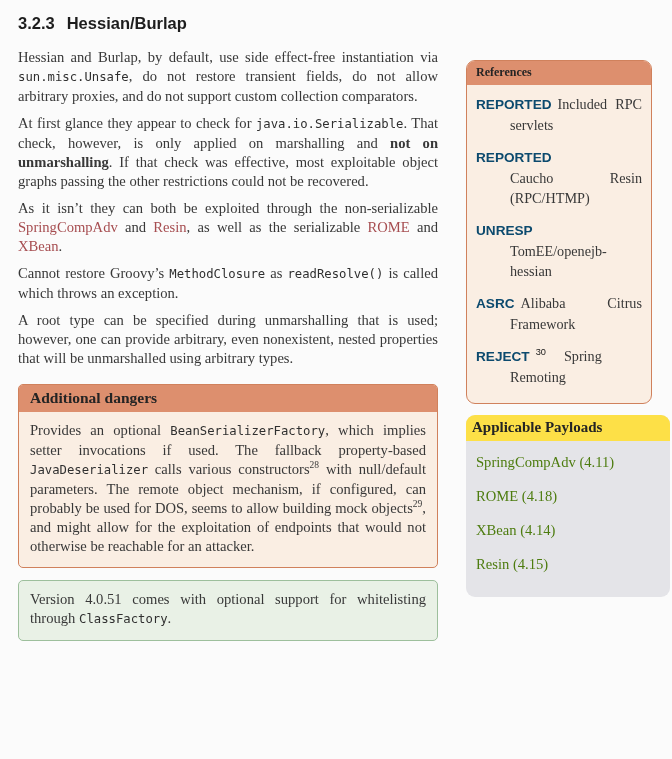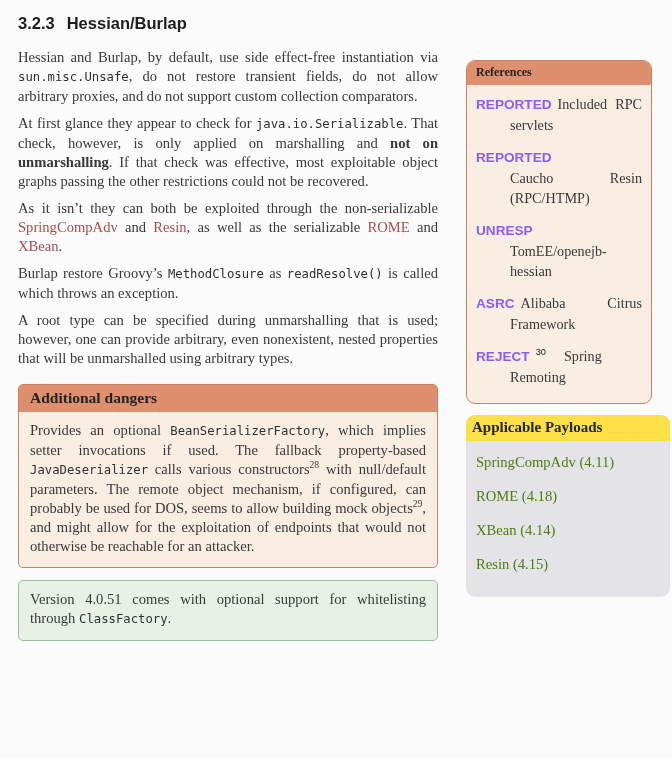--- a/index.html
+++ b/index.html
@@ -97,21 +97,21 @@
     text-indent: -34px;
     text-align: justify;
     font-size: 14.2px;
     line-height: 20px;
     margin-bottom: 12px;
   }
   .ref-label {
     font-family: "Liberation Sans", sans-serif;
     font-weight: bold;
     font-size: 13.6px;
-    color: #8b5cf6;
+    color: #0c4a6e;
     margin-right: 6px;
   }
   .ref-sup {
     font-family: "Liberation Sans", sans-serif;
     font-weight: normal;
     color: #161616;
     margin-right: 18px;
   }
 
   
@@ -146,21 +146,21 @@
   <div class="col-left">
 
     <h3 class="section-heading">
       <span class="h-num">3.2.3</span><span>Hessian/Burlap</span>
     </h3>
 
     <div class="article">
       <p><span class="seg-t">Hessian and Burlap, by default, use side effect-free instantiation via </span><code class="seg-c">sun.misc.Unsafe</code><span class="seg-t">, do not restore transient fields, do not allow arbitrary proxies, and do not support custom collection comparators.</span></p>
       <p><span class="seg-t">At first glance they appear to check for </span><code class="seg-c">java.io.Serializable</code><span class="seg-t">. That check, however, is only applied on marshalling and </span><span class="seg-b">not on unmarshalling</span><span class="seg-t">. If that check was effective, most exploitable object graphs passing the other restrictions could not be recovered.</span></p>
       <p><span class="seg-t">As it isn’t they can both be exploited through the non-serializable </span><span class="seg-link">SpringCompAdv</span><span class="seg-t"> and </span><span class="seg-link">Resin</span><span class="seg-t">, as well as the serializable </span><span class="seg-link">ROME</span><span class="seg-t"> and </span><span class="seg-link">XBean</span><span class="seg-t">.</span></p>
-      <p><span class="seg-t">Burlap restore Groovy’s </span><code class="seg-c">MethodClosure</code><span class="seg-t"> as </span><code class="seg-c">readResolve()</code><span class="seg-t"> is called which throws an exception.</span></p>
+      <p><span class="seg-t">Cannot restore Groovy’s </span><code class="seg-c">MethodClosure</code><span class="seg-t"> as </span><code class="seg-c">readResolve()</code><span class="seg-t"> is called which throws an exception.</span></p>
       <p><span class="seg-t">A root type can be specified during unmarshalling that is used; however, one can provide arbitrary, even nonexistent, nested properties that will be unmarshalled using arbitrary types.</span></p>
     </div>
 
     <div class="callout">
       <div class="box-title">Additional dangers</div>
       <div class="box-body"><span class="seg-t">Provides an optional </span><code class="seg-c">BeanSerializerFactory</code><span class="seg-t">, which implies setter invocations if used. The fallback property-based </span><code class="seg-c">JavaDeserializer</code><span class="seg-t"> calls various constructors</span><sup class="seg-sup">28</sup><span class="seg-t"> with null/default parameters. The remote object mechanism, if configured, can probably be used for DOS, seems to allow building mock objects</span><sup class="seg-sup">29</sup><span class="seg-t">, and might allow for the exploitation of endpoints that would not otherwise be reachable for an attacker.</span></div>
     </div>
 
     <div class="callout green">
       <div class="box-body"><span class="seg-t">Version 4.0.51 comes with optional support for whitelisting through </span><code class="seg-c">ClassFactory</code><span class="seg-t">.</span></div>

